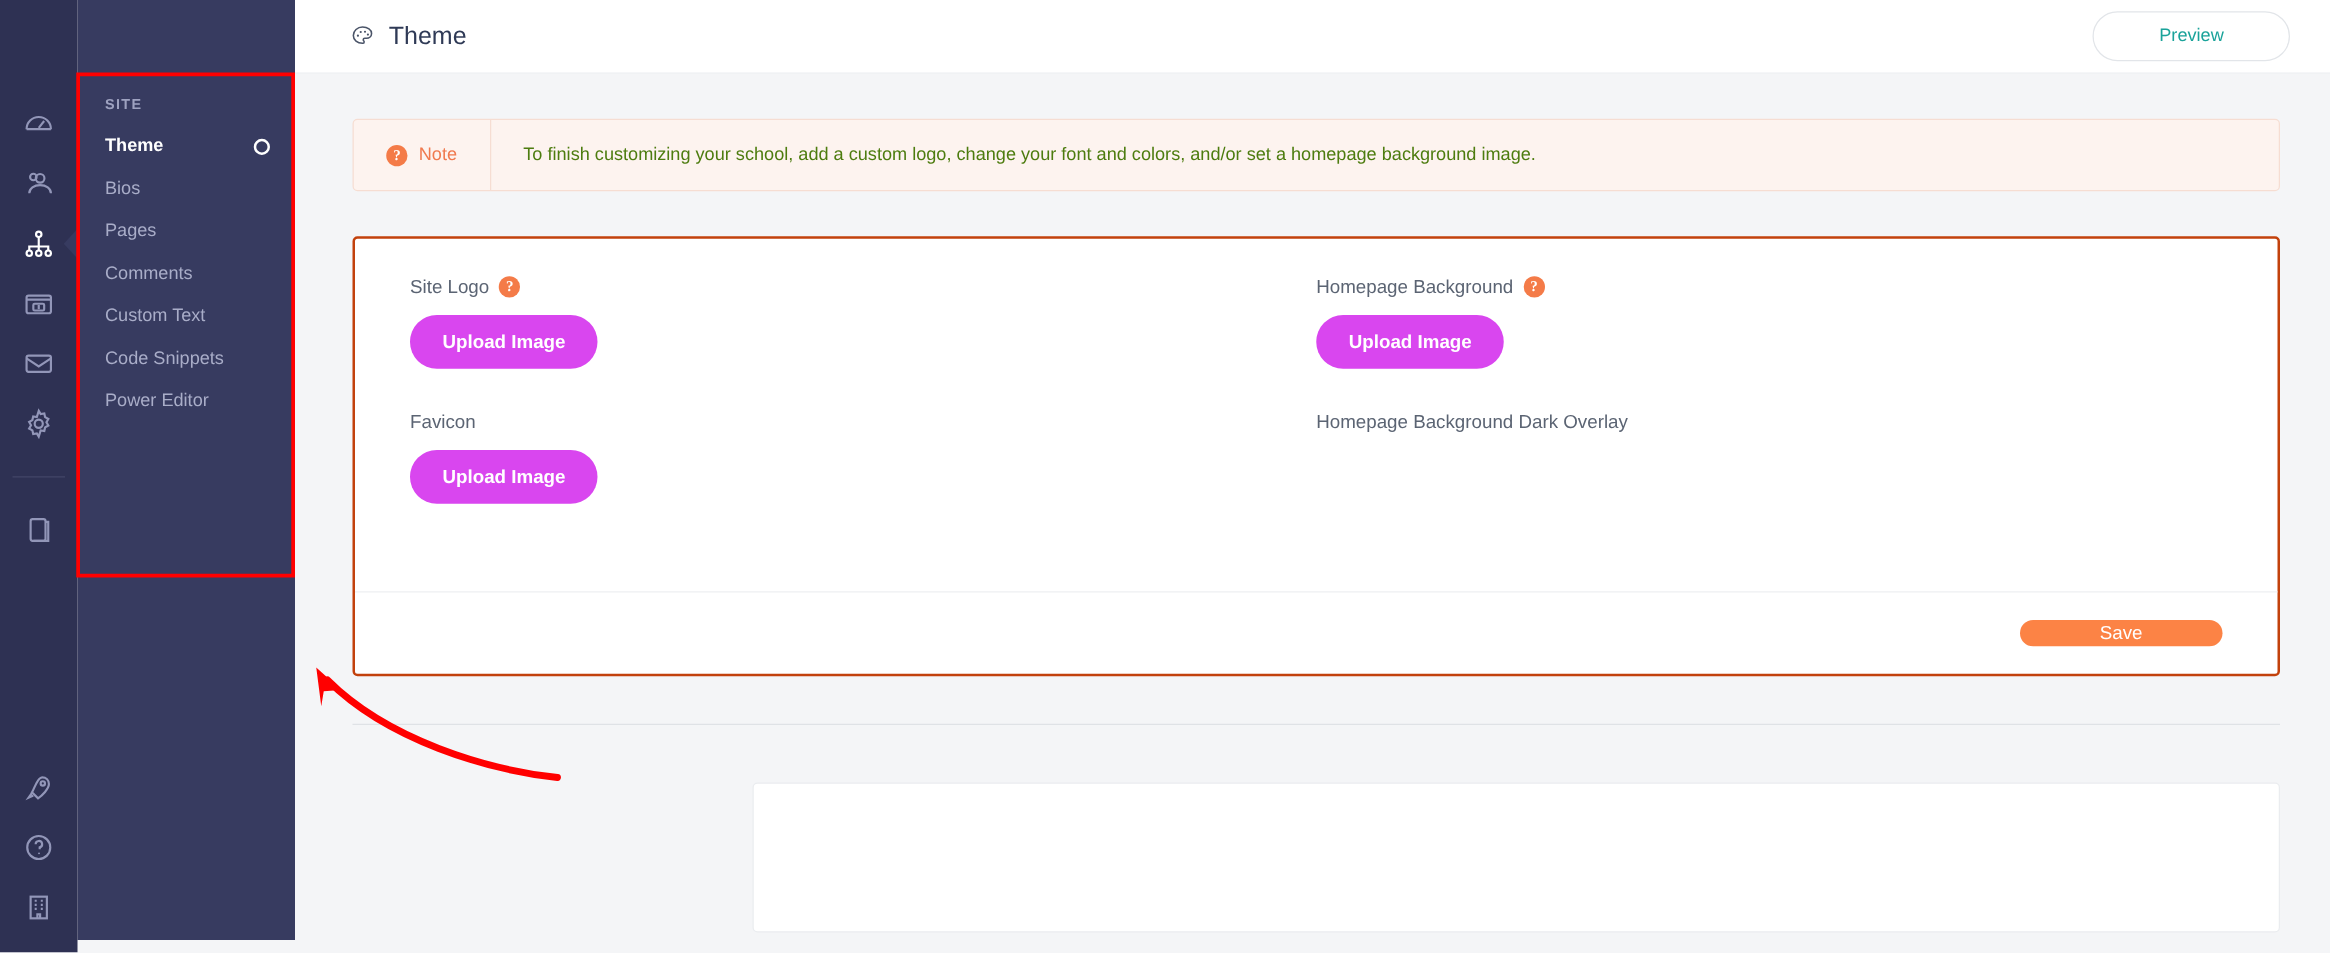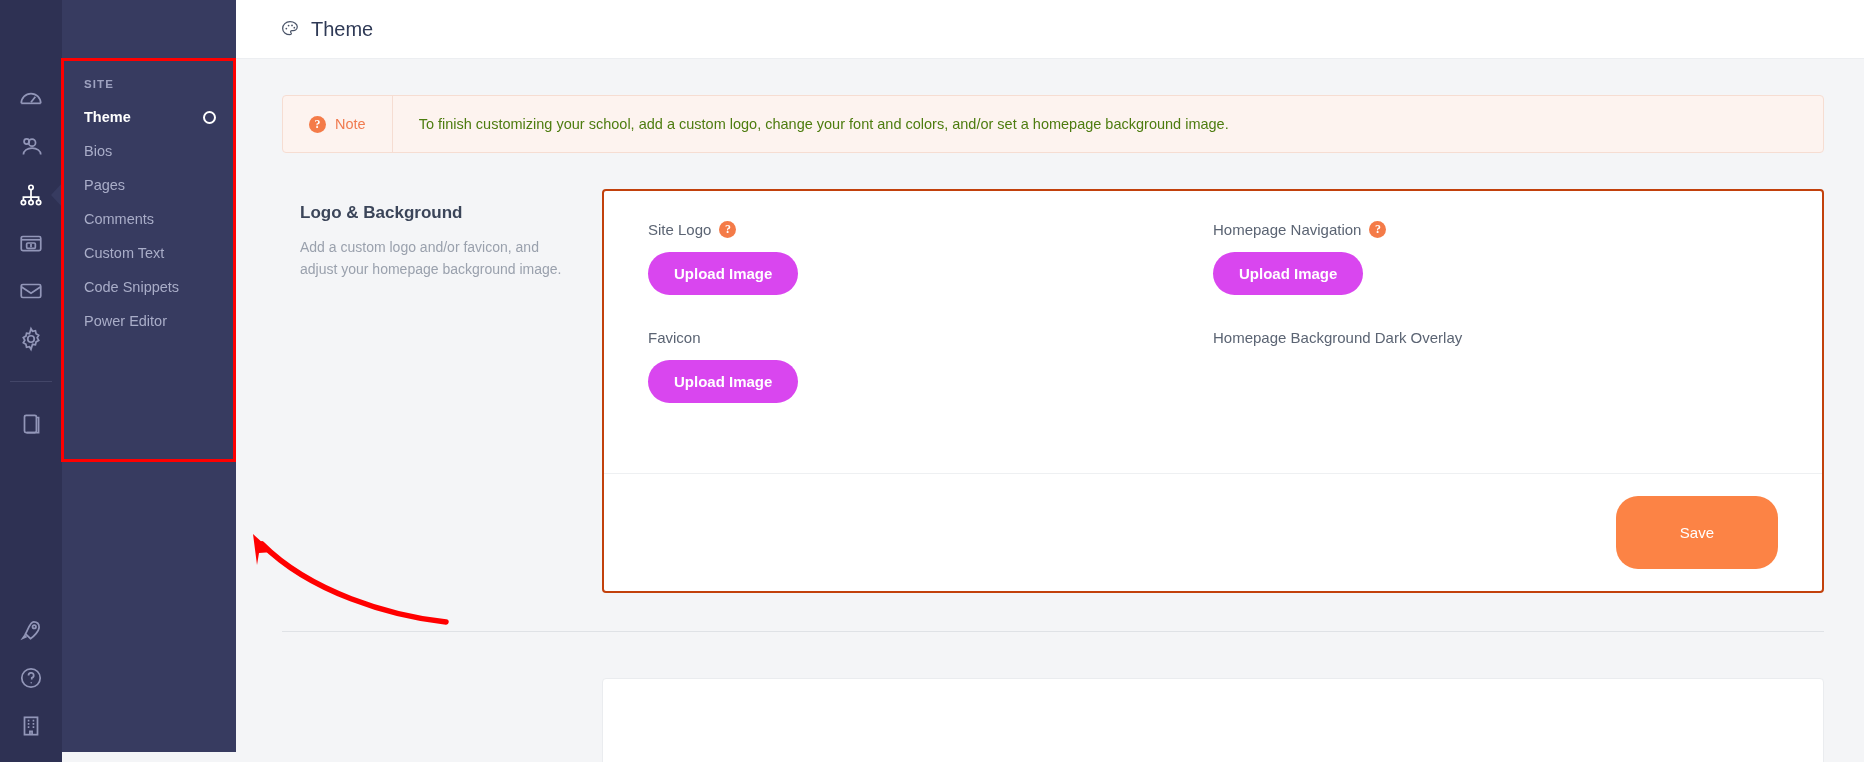--- a/index.html
+++ b/index.html
@@ -165,21 +165,21 @@
   }
   .knob::after { content: ""; width: 10px; height: 10px; border-radius: 50%; background: #6f7683; }
 
   .card-foot {
     border-top: 1px solid #eef0f2;
     padding: 22px 44px; display: flex; justify-content: flex-end;
   }
   .save-btn {
     background: #fc8345; color: #fff; border: none;
     border-radius: 22px; font-size: 15px;
-    padding: 28px 64px; cursor: pointer;
+    padding: 2px 64px; cursor: pointer;
   }
   .divider { height: 1px; background: #dfe2e6; margin: 38px 0 46px 0; }
   .next-card {
     background: #fff; border: 1px solid #eaecef;
     border-radius: 4px; height: 120px; margin-left: 320px;
   }
 </style>
 </head>
 <body>
 
@@ -305,37 +305,34 @@
             <path d="M12 3.2c-4.9 0-8.8 3.6-8.8 8.1 0 4.5 3.9 7.5 8.8 7.5.9 0 1.6-.6 1.6-1.4 0-.4-.2-.8-.5-1.1-.2-.3-.4-.6-.4-1 0-.8.7-1.4 1.5-1.4h1.6c2.7 0 4.9-2 4.9-4.6 0-3.4-3.7-6.1-8.7-6.1z"></path>
             <circle cx="7.6" cy="11.4" r="1.05" fill="#4a5468" stroke="none"></circle>
             <circle cx="10.3" cy="7.9" r="1.05" fill="#4a5468" stroke="none"></circle>
             <circle cx="14.4" cy="7.7" r="1.05" fill="#4a5468" stroke="none"></circle>
             <circle cx="17.2" cy="10.4" r="1.05" fill="#4a5468" stroke="none"></circle>
           </svg>
         </span>
         <span>Theme</span>
       </div>
       <div class="spacer"></div>
+      <button class="preview-btn">Preview</button>
     </div>
 
     <div class="content">
 
       <div class="note">
         <div class="note-tag">
           <span class="qmark">?</span>
           <span>Note</span>
         </div>
         <div class="note-text">To finish customizing your school, add a custom logo, change your font and colors, and/or set a homepage background image.</div>
       </div>
 
       <div class="section">
-        <div class="section-desc">
-          <div class="section-title">Logo &amp; Background</div>
-          <div class="section-sub">Add a custom logo and/or favicon, and adjust your homepage background image.</div>
-        </div>
 
         <div class="card">
           <div class="card-body">
             <div class="grid2">
 
               <div class="col">
                 <div class="field">
                   <div class="field-label">
                     <span>Site Logo</span>
                     <span class="qmark">?</span>
@@ -347,21 +344,21 @@
                   <div class="field-label">
                     <span>Favicon</span>
                   </div>
                   <button class="upload-btn">Upload Image</button>
                 </div>
               </div>
 
               <div class="col">
                 <div class="field">
                   <div class="field-label">
-                    <span>Homepage Navigation</span>
+                    <span>Homepage Background</span>
                     <span class="qmark">?</span>
                   </div>
                   <button class="upload-btn">Upload Image</button>
                 </div>
 
                 <div class="field">
                   <div class="field-label">
                     <span>Homepage Background Dark Overlay</span>
                   </div>
                 </div>

